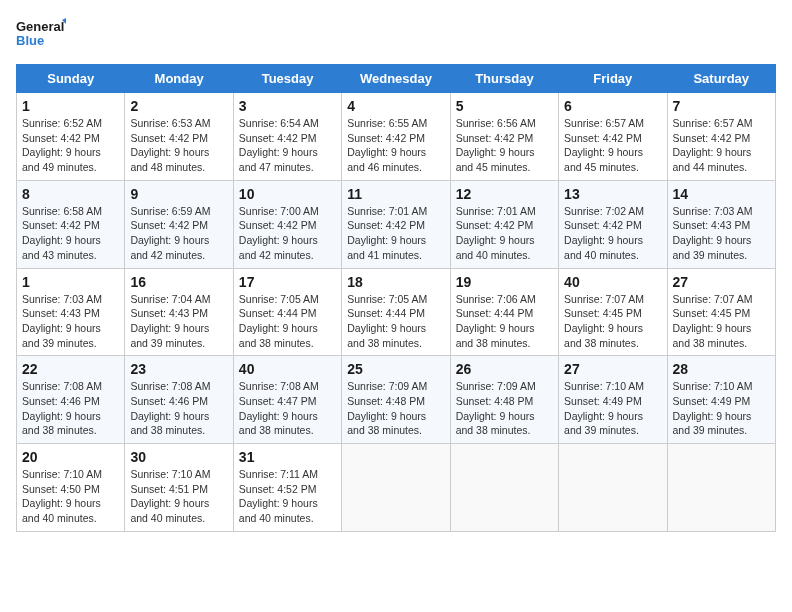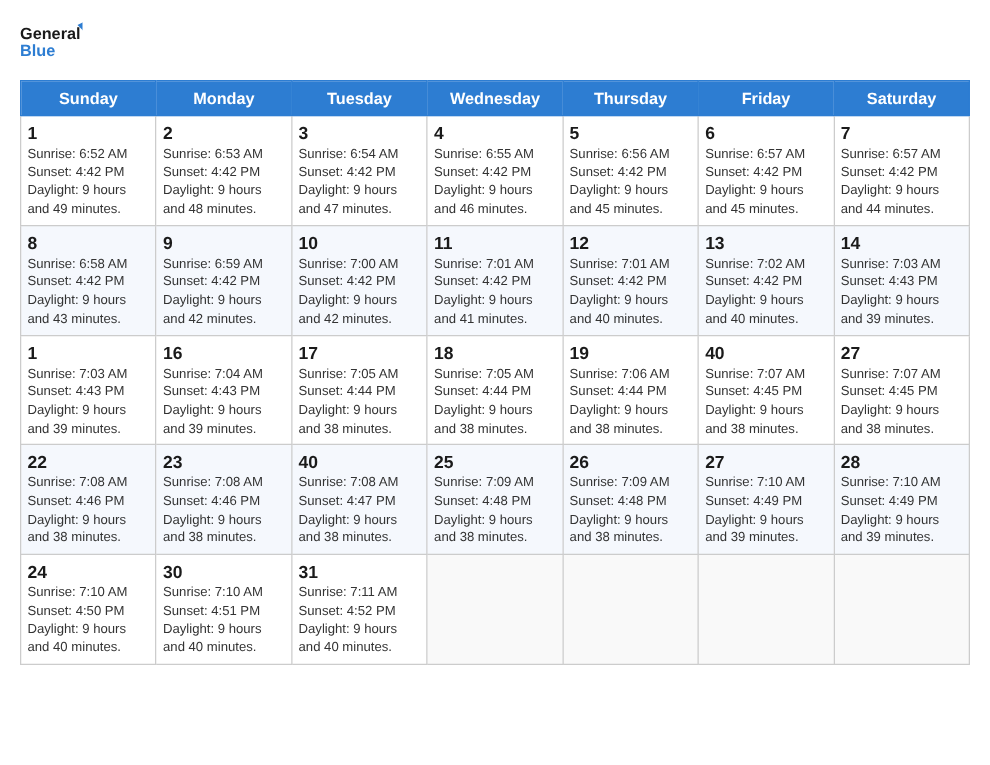--- a/index.html
+++ b/index.html
@@ -327,21 +327,21 @@
         <span class="day-number">28</span>
         <div class="day-info">
           Sunrise: 7:10 AM<br>
           Sunset: 4:49 PM<br>
           Daylight: 9 hours and 39 minutes.
         </div>
       </td>
       </tr>
       <tr>
         <td>
-        <span class="day-number">24</span>
+        <span class="day-number">20</span>
         <div class="day-info">
           Sunrise: 7:10 AM<br>
           Sunset: 4:50 PM<br>
           Daylight: 9 hours and 40 minutes.
         </div>
       </td>
         <td>
         <span class="day-number">30</span>
         <div class="day-info">
           Sunrise: 7:10 AM<br>

